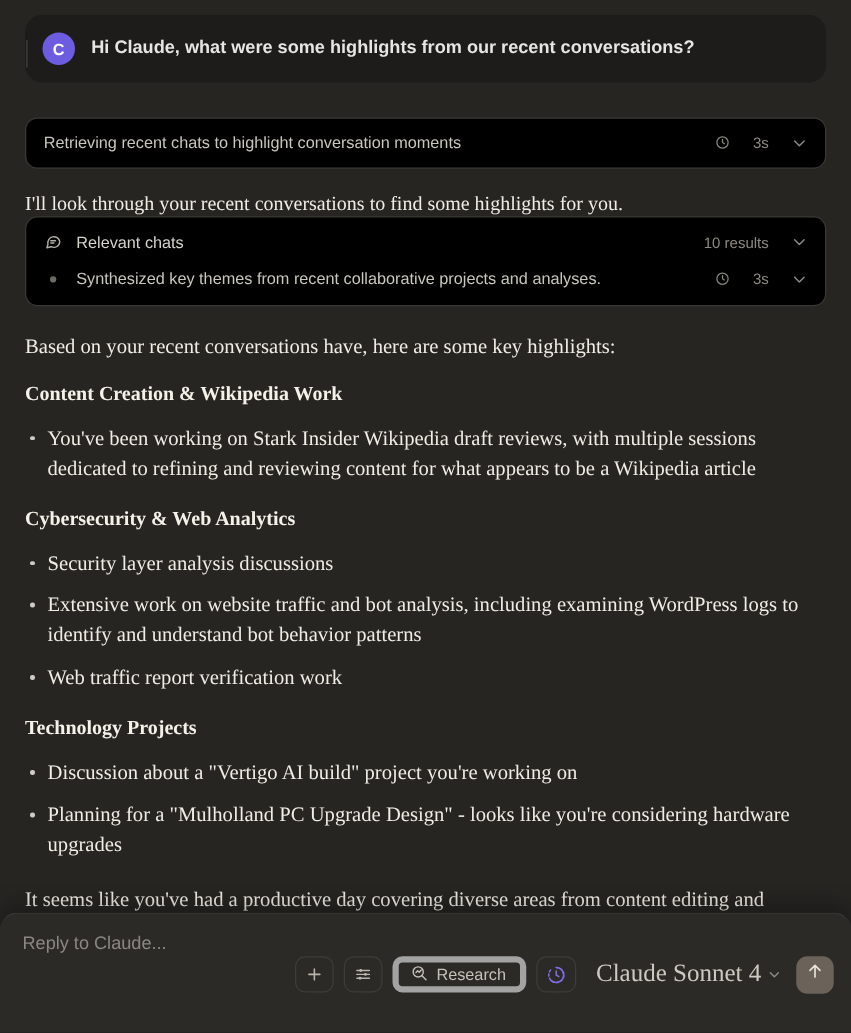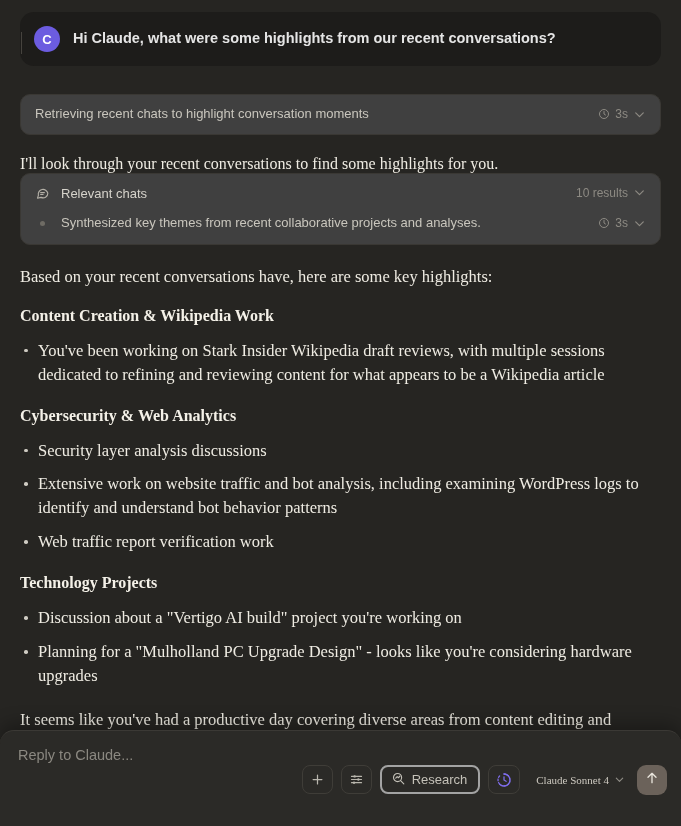--- a/index.html
+++ b/index.html
@@ -61,62 +61,62 @@
     font-size: 14.5px;
     font-weight: 600;
     color: #e5e5e5;
     line-height: 1.35;
   }
 
   
   .tool-card {
     border: 1px solid #3a3834;
     border-radius: 10px;
-    background: #404040;
+    background: #000000;
     margin-bottom: 20px;
   }
 
   .tool-row {
     display: flex;
     align-items: center;
     padding: 11px 14px;
     gap: 10px;
   }
 
   .tool-label {
     font-size: 13px;
     color: #c9c6bd;
     flex: 1;
     line-height: 1.3;
   }
 
   .tool-meta {
     display: flex;
     align-items: center;
-    gap: 5px;
+    gap: 18px;
     font-size: 12px;
     color: #8d8a83;
     white-space: nowrap;
   }
 
   .chev {
     width: 13px;
     height: 13px;
     display: inline-block;
     color: #8d8a83;
   }
   .chev svg { display: block; width: 100%; height: 100%; }
 
   .clock-ico { width: 12px; height: 12px; display: inline-block; color: #8d8a83; }
   .clock-ico svg { display: block; width: 100%; height: 100%; }
 
   
   .rc-head {
     display: flex;
-    align-items: flex-start;
+    align-items: flex-end;
     padding: 12px 14px 8px 14px;
     gap: 11px;
   }
   .rc-icon { width: 15px; height: 15px; color: #b4b0a7; flex: 0 0 15px; }
   .rc-icon svg { display: block; width: 100%; height: 100%; }
   .rc-title {
     font-size: 13px;
     color: #d6d3cb;
     flex: 1;
   }
@@ -241,41 +241,41 @@
     align-items: center;
     justify-content: center;
     color: #b9b6ad;
     padding: 0 7px;
     cursor: pointer;
   }
   .icon-btn svg { display: block; }
 
   .pill-btn {
     height: 29px;
-    border: 2px solid #a3a3a3;
+    border: 5px solid #a3a3a3;
     border-radius: 8px;
     background: transparent;
     display: flex;
     align-items: center;
     gap: 6px;
     padding: 0 11px 0 9px;
     color: #c4c1b8;
     font-family: "Liberation Sans", sans-serif;
     font-size: 13px;
     cursor: pointer;
   }
 
   .spacer { flex: 1; }
 
   .model-select {
     display: flex;
     align-items: center;
     gap: 5px;
     font-family: "Liberation Serif", serif;
-    font-size: 11px;
+    font-size: 20px;
     color: #cdc9c0;
     cursor: pointer;
     padding-right: 4px;
   }
   .model-select .chev { width: 11px; height: 11px; color: #908d86; }
 
   .send-btn {
     width: 30px;
     height: 30px;
     border-radius: 9px;

